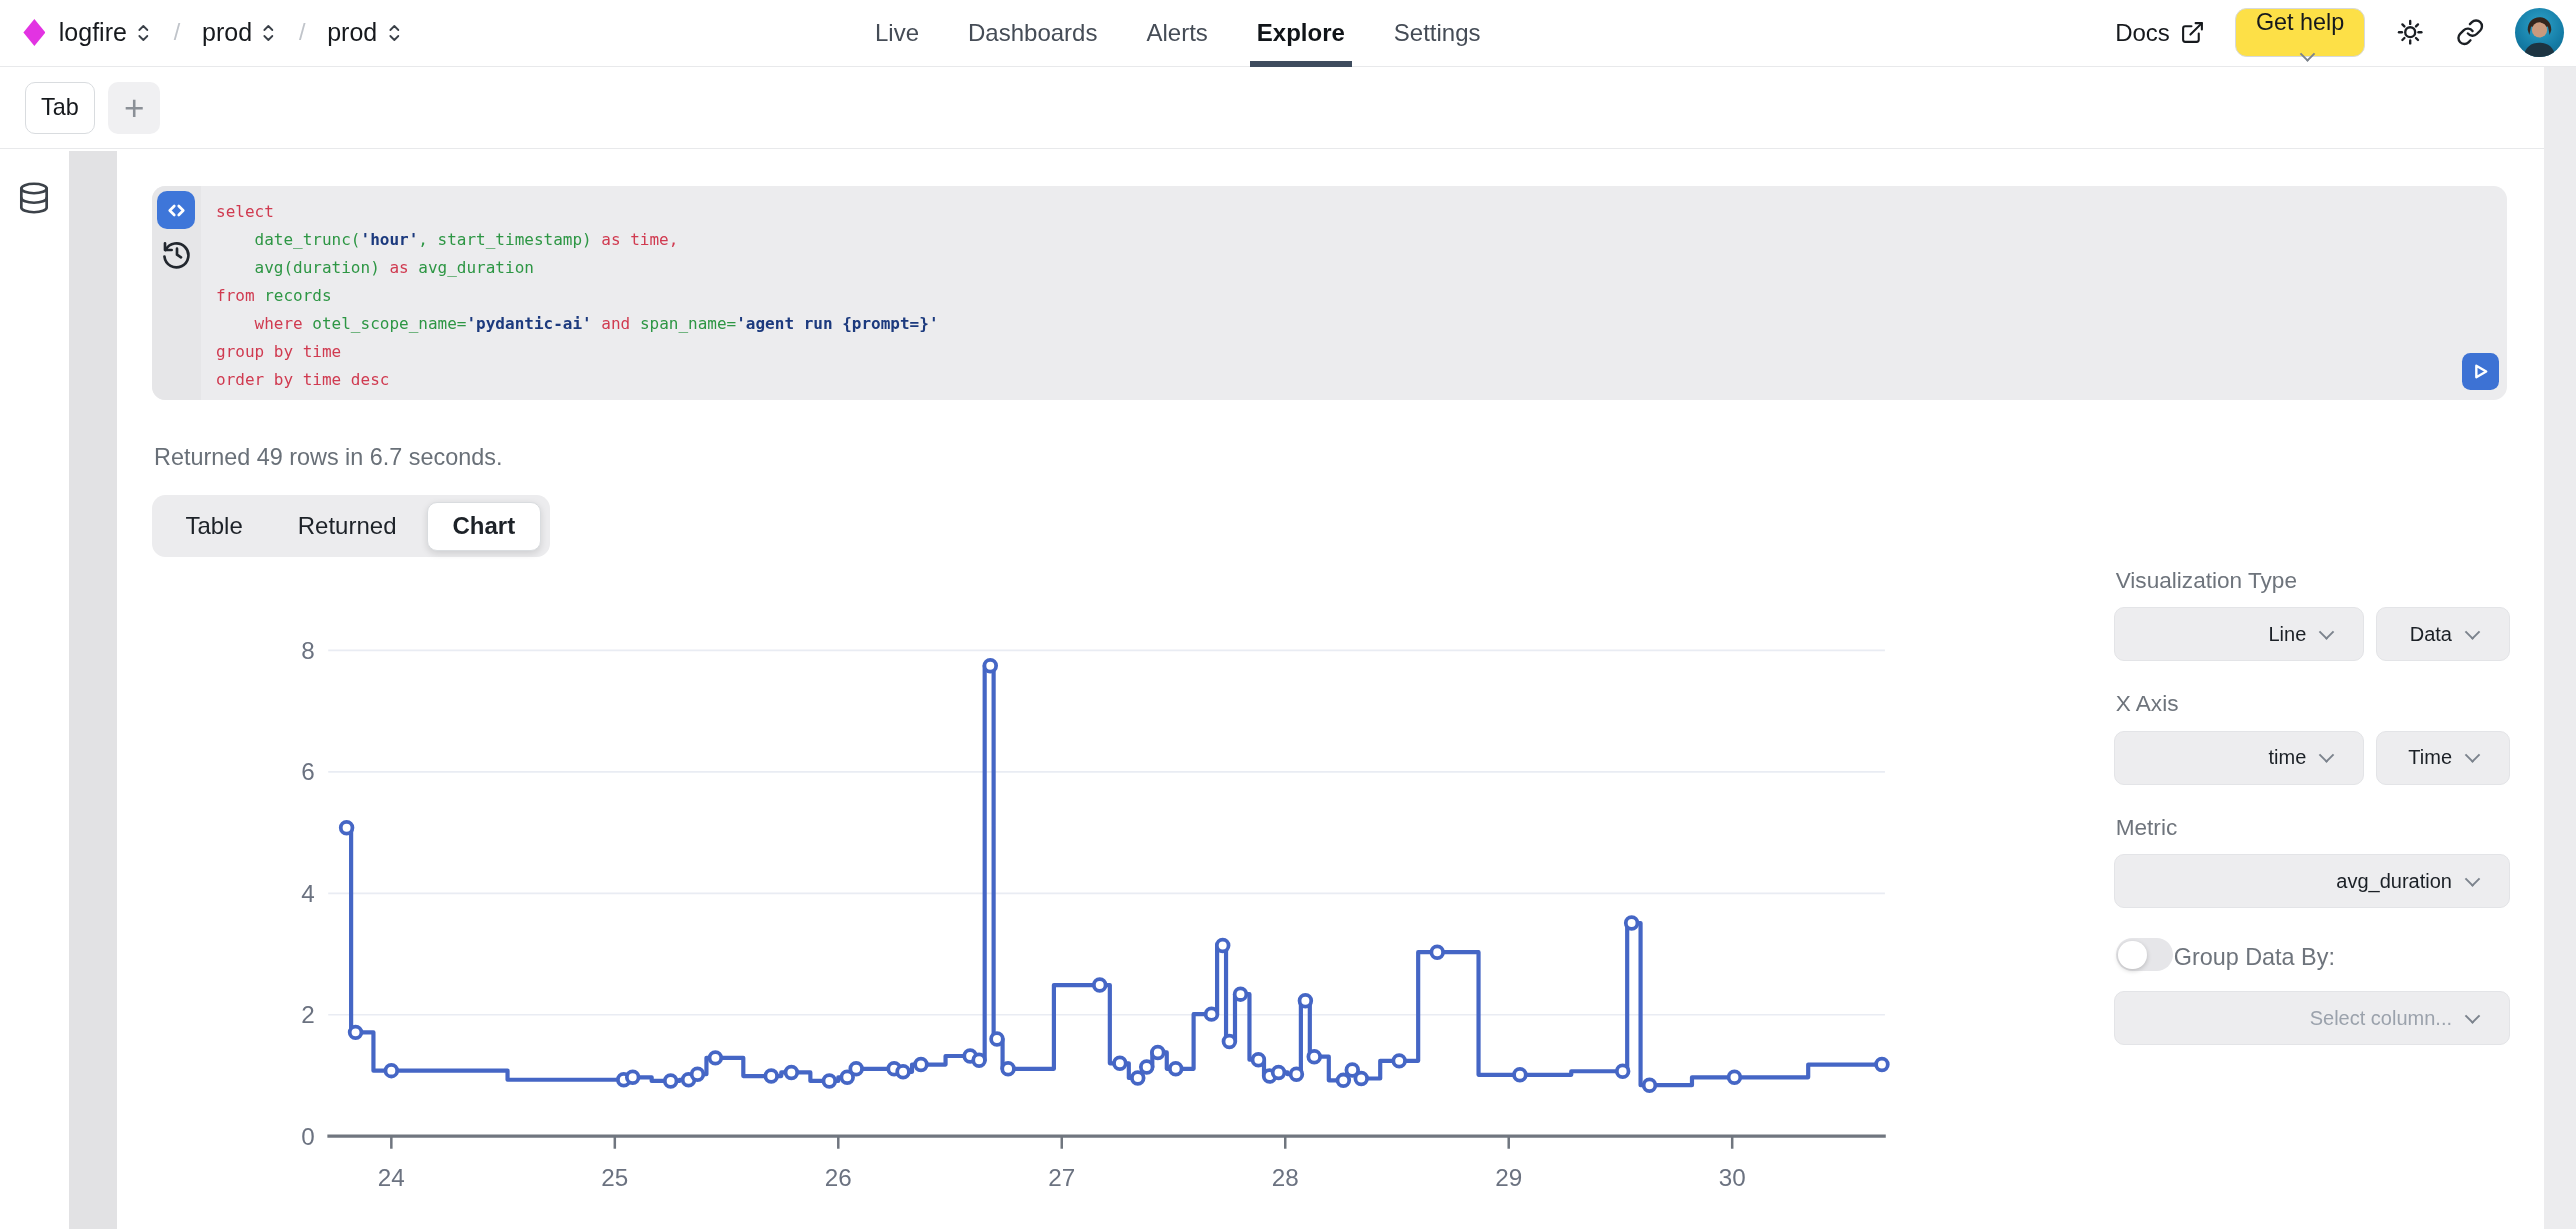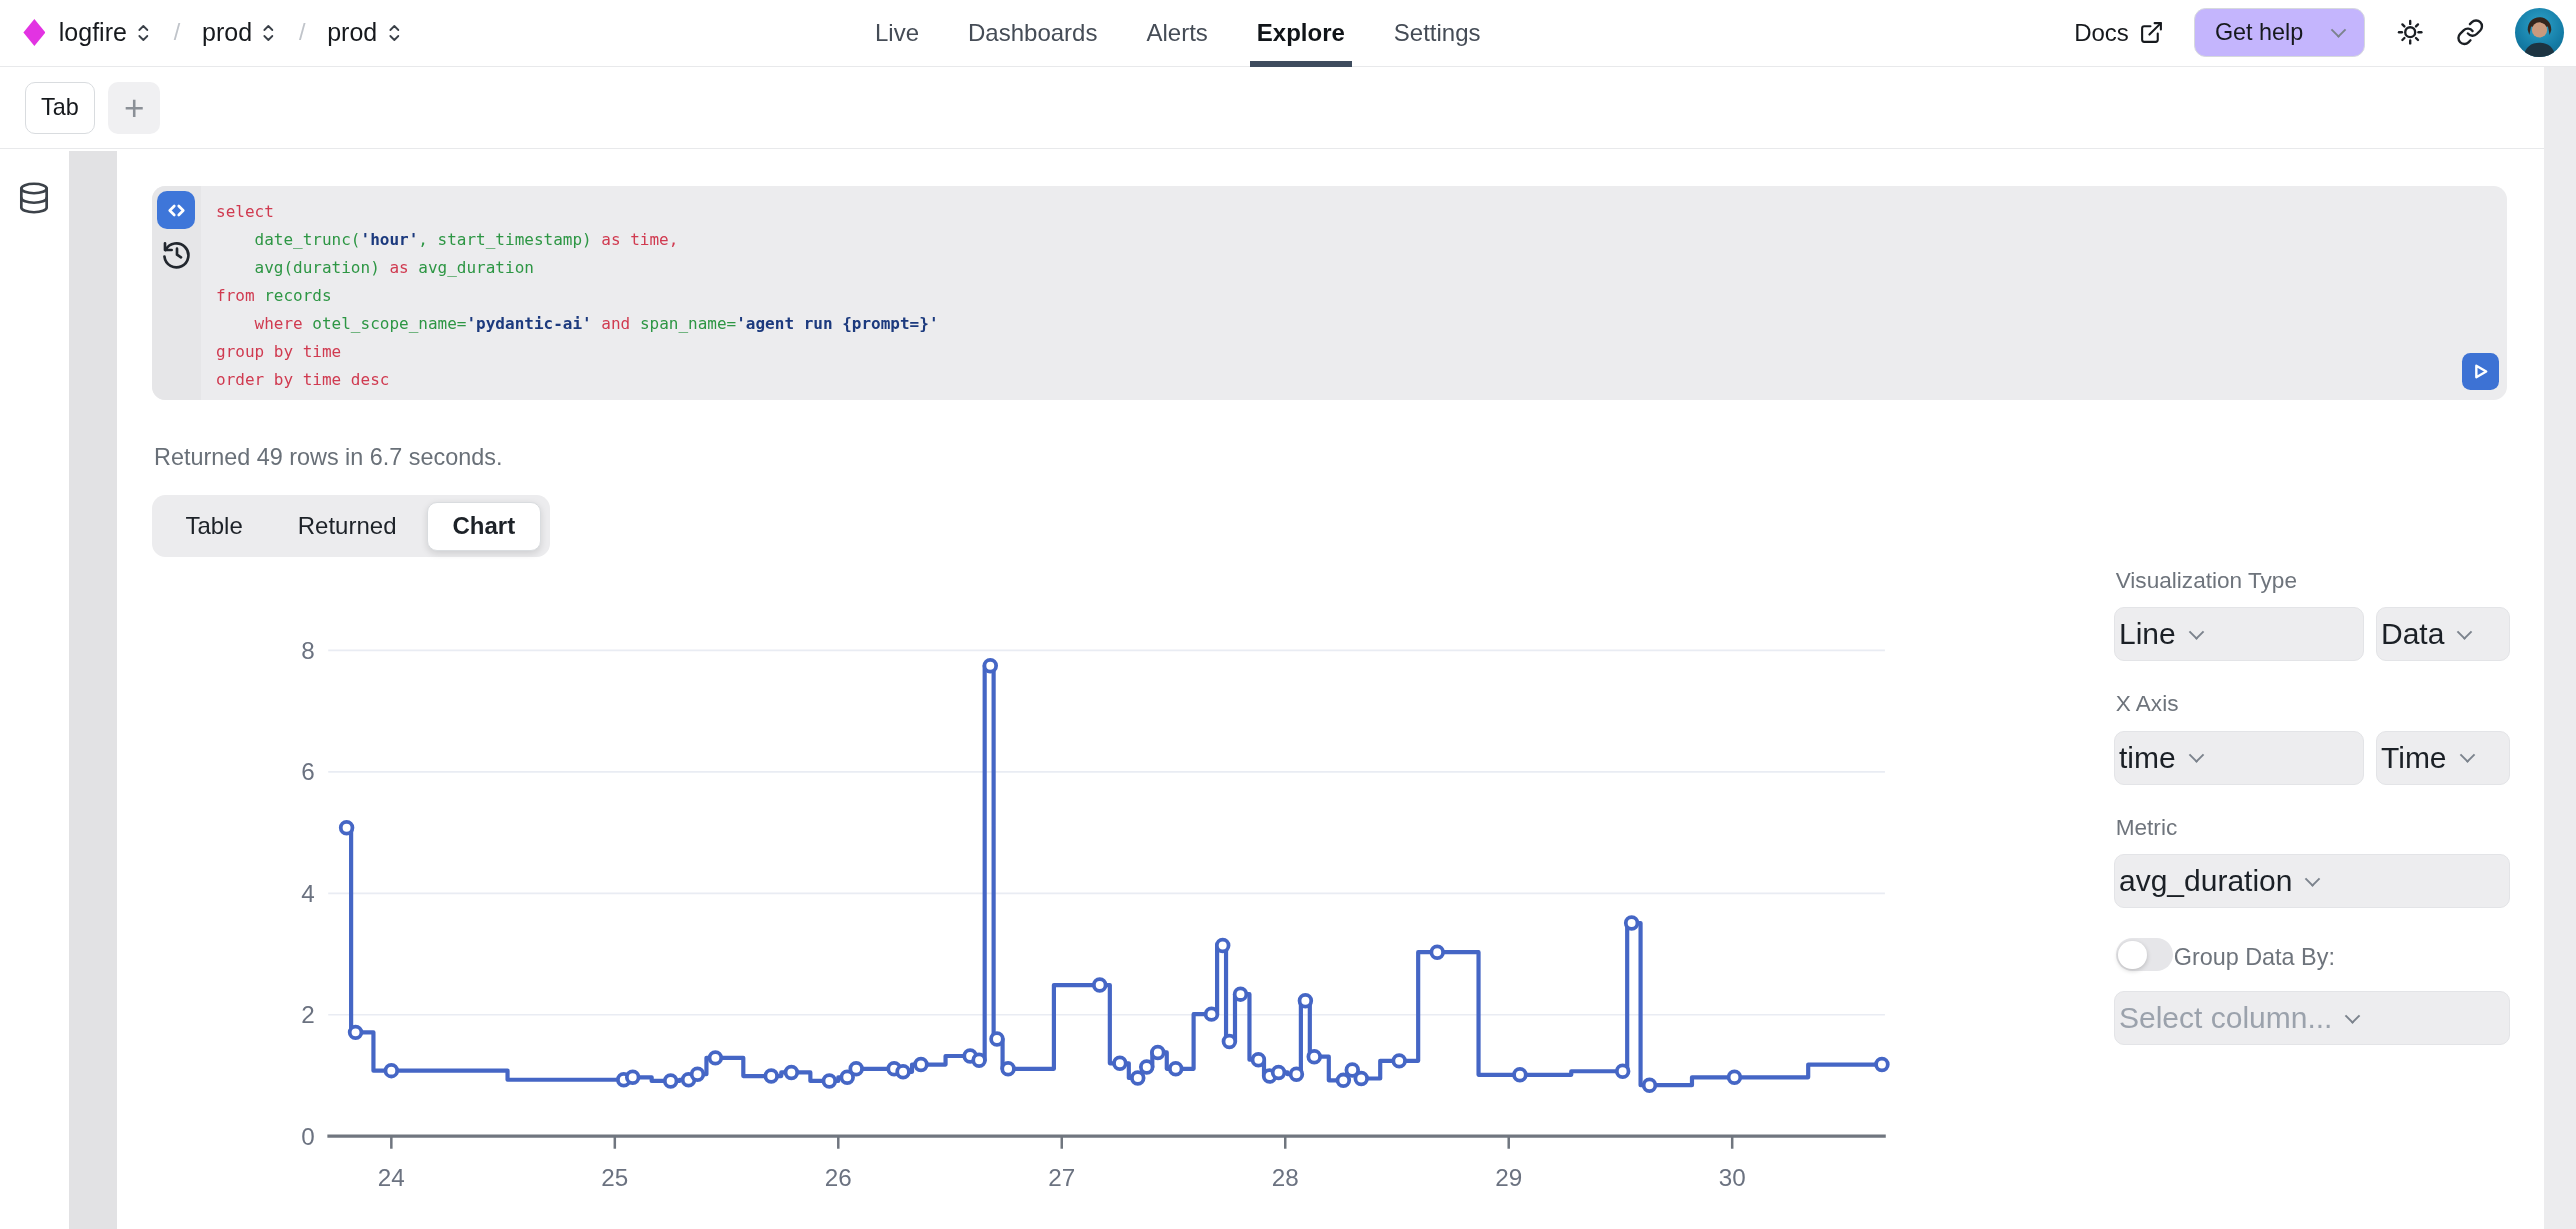--- a/index.html
+++ b/index.html
@@ -11,21 +11,21 @@
   .diamond { width:22px; height:27px; background:#e233e2; clip-path:polygon(50% 0,100% 50%,50% 100%,0 50%); }
   .crumb { display:flex; align-items:center; gap:8.4px; cursor:pointer; }
   .crumb-sep { color:#c0c4ca; font-size:23.4px; margin:0 8.4px; }
   .updown { width:16.7px; height:20px; }
   .mainnav { position:absolute; left:875px; top:0; height:65px; display:flex; gap:49px; align-items:center; font-size:24px; color:#454c56; }
   .nav-item { height:100%; display:flex; align-items:center; position:relative; cursor:pointer; }
   .nav-item.active { color:#101418; font-weight:700; }
   .nav-item.active::after { content:""; position:absolute; left:-6.7px; right:-6.7px; bottom:-1.7px; height:5.9px; background:#3e4c5e; }
   .topright { position:absolute; right:11.7px; top:0; height:65px; display:flex; align-items:center; gap:30px; }
   .docs { display:flex; gap:10px; font-size:24px; color:#16191d; align-items:center; cursor:pointer; }
-  .gethelp { display:flex; align-items:center; gap:15px; border:1.7px solid #d6d9dd; border-radius:11.7px; height:49px; padding:0 20px; font-size:23.4px; color:#16191d; background:#c4b5fd; cursor:pointer; }
+  .gethelp { display:flex; align-items:center; gap:15px; border:1.7px solid #d6d9dd; border-radius:11.7px; height:49px; padding:0 20px; font-size:23.4px; color:#16191d; background:#fde047; cursor:pointer;flex-direction:column; }
   .iconbtn { width:30px; height:30px; display:flex; align-items:center; justify-content:center; cursor:pointer; color:#1b1f24; }
   .avatar { width:49px; height:49px; border-radius:50%; background:radial-gradient(circle at 50% 35%, #2fa3c9 0%, #147ca6 60%, #0d6688 100%); overflow:hidden; position:relative; cursor:pointer; }
   .avatar svg { position:absolute; left:0; top:0; }
 
   
   .tabbar { position:absolute; top:67px; left:0; width:2576px; height:82px; border-bottom:1.7px solid #e8e9eb; display:flex; align-items:center; padding-left:25px; background:#fff; gap:13.4px; }
   .tabbtn { height:52px; min-width:64px; padding:1px 15px; border:1.7px solid #d9dcdf; border-radius:10px; font-size:23.4px; color:#16191d; background:#fff; display:flex; align-items:center; justify-content:center; cursor:pointer; }
   .addbtn { height:52px; width:52px; border-radius:10px; background:#f0f0f2; color:#8b9097; font-size:35px; font-weight:300; display:flex; align-items:center; justify-content:center; cursor:pointer; }
 
   
@@ -54,21 +54,21 @@
 
   
   .segmented { position:absolute; left:35px; top:336px; height:62px; background:#ececee; border-radius:13.4px; display:flex; align-items:center; padding:0 8.4px; gap:5px;margin-top:8px; }
   .seg-item { padding:0 25px; height:49px; display:flex; align-items:center; font-size:24px; color:#1d2228; border-radius:10px; cursor:pointer; }
   .seg-item.active { background:#fff; border:1.7px solid #d9dcdf; font-weight:700; box-shadow:0 2.5px 7.5px rgba(0,0,0,.12); }
 
   
   .panel { position:absolute; left:1997px; top:417px; width:396px; }
   .plabel { font-size:22.6px; color:#6e747c; margin:0 0 13.4px 1.7px; }
   .prow { display:flex; gap:11.7px; margin-bottom:30px; }
-  .select { height:54px; background:#ededef; border:1.7px solid #e3e4e7; border-radius:10px; display:flex; align-items:center; justify-content:flex-start; padding:0 4px; font-size:30px; color:#1b2026; cursor:pointer; }
+  .select { height:54px; background:#ededef; border:1.7px solid #e3e4e7; border-radius:10px; display:flex; align-items:center; justify-content:flex-end; padding:0 31px; font-size:20px; color:#1b2026; cursor:pointer; }
   .select.wide { flex:1; } .select.small { width:134px; } .select.full { width:100%; }
   .chev { width:11px; height:11px; border-right:2.5px solid #7c838d; border-bottom:2.5px solid #7c838d; transform:rotate(45deg) translate(-1.7px,-1.7px); margin-left:15px; flex:none; }
   .placeholder { color:#9ba2ac; }
   .toggleRow { display:flex; align-items:flex-end; margin:5px 0 20px 1.7px; gap:1px; }
   .toggle { width:57px; height:33px; border-radius:16.7px; background:#e6e6e9; position:relative; cursor:pointer; flex:none; }
   .knob { position:absolute; left:2.5px; top:2.5px; width:28.4px; height:28.4px; border-radius:50%; background:#fff; box-shadow:0 1.7px 5px rgba(0,0,0,.2); }
   .toggleLabel { font-size:23.4px; color:#6e747c; }
 
   
   #chart-svg { position:absolute; left:0; top:0; width:2576px; height:1229px; pointer-events:none; z-index:3; }

